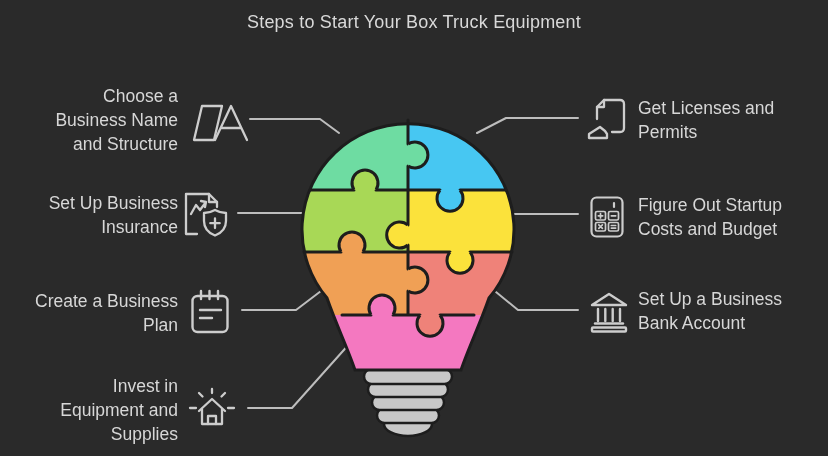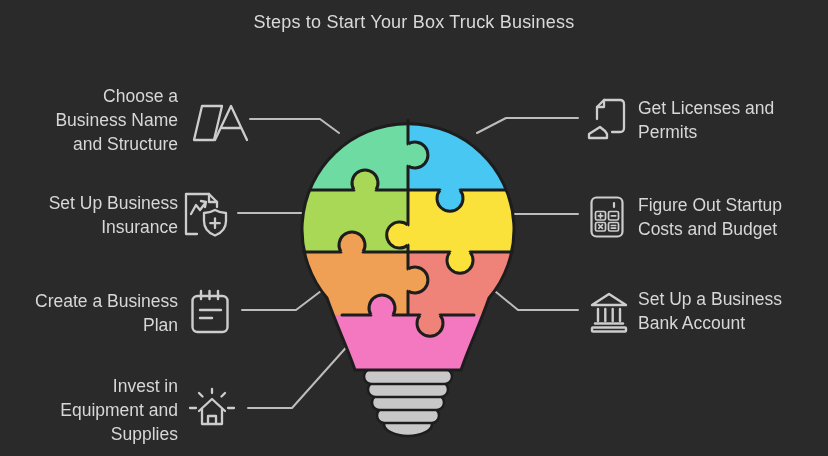--- a/index.html
+++ b/index.html
@@ -13,21 +13,21 @@
   .l1{top:84px}.l2{top:191px}.l3{top:289px}.l4{top:374px}
   .r1{top:96px}.r2{top:193px}.r3{top:287px}
   .icon{position:absolute;color:#cdcdcd;}
   .diagram{position:absolute;left:0;top:0;}
 </style>
 </head>
 <body>
 
 <div class="canvas">
 
-  <div class="title">Steps to Start Your Box Truck Business</div>
+  <div class="title">Steps to Start Your Box Truck Equipment</div>
 
   <svg class="diagram" width="828" height="456" viewBox="0 0 828 456">
     <defs>
       <path id="bulbShape" d="M327,298 A106,106 0 1 1 489,298
                               C480,324 468,349 461,370 L355,370
                               C348,349 336,324 327,298 Z"></path>
       <clipPath id="bulb-clip">
           <use href="#bulbShape"></use>
         </clipPath>
     </defs>

